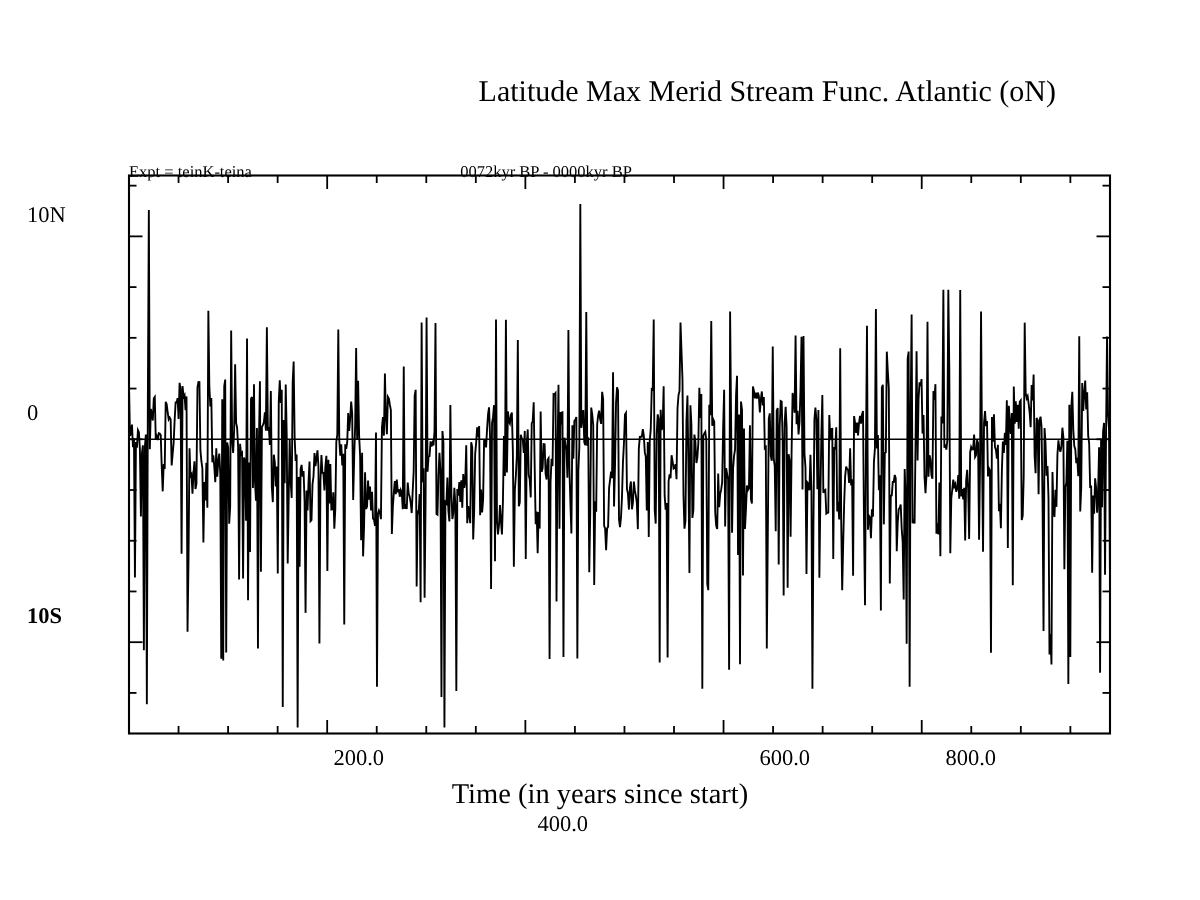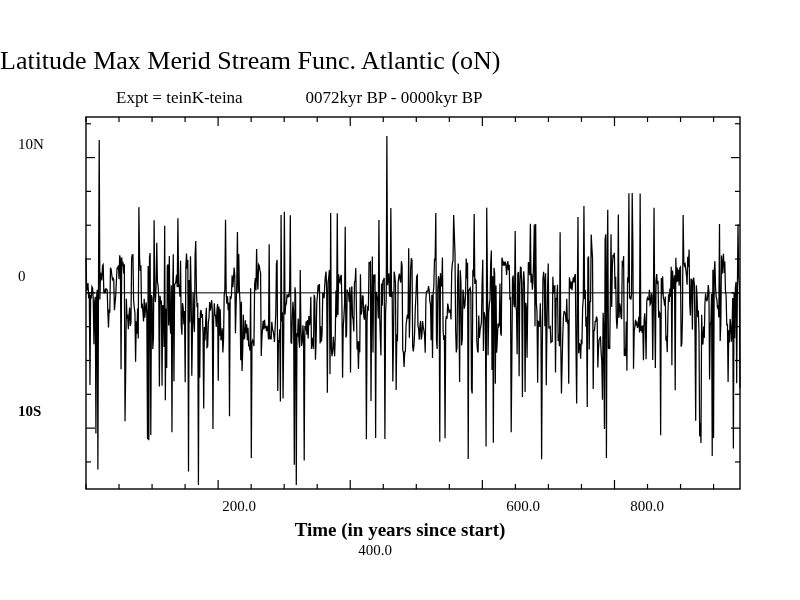--- a/index.html
+++ b/index.html
@@ -21,50 +21,48 @@
     left: 0; top: 0;
     width: 800px;
     height: 600px;
   }
 
   .title {
     position: absolute;
     left: 0;
     top: 44px;
     width: 704px;
-    text-align: left;
-    font-size: 26px;
+    text-align: right;
+    font-size: 20px;
     line-height: 34px;
     letter-spacing: 0px;
     white-space: nowrap;
   }
 
   .sub-row {
     position: absolute;
-    top: 88px;
+    top: 105px;
     height: 20px;
-    font-size: 17px;
+    font-size: 11px;
     line-height: 20px;
     white-space: nowrap;
-    margin-left: 30px;
   }
   .sub-left  { left: 86px; text-align: left; }
   .sub-mid   { left: 0; width: 728px; text-align: center; }
   .sub-right { right: 60px; text-align: right; }
 
   .xlabel {
     position: absolute;
     left: 0;
     top: 518px;
     width: 800px;
     text-align: center;
     font-size: 19px;
     line-height: 24px;
     white-space: nowrap;
-    font-weight: bold;
   }
 
   .tick-label {
     position: absolute;
     font-size: 15px;
     line-height: 18px;
     white-space: nowrap;
   }
   .ytick-label { text-align: left; }
   .xtick-label { text-align: right; }

